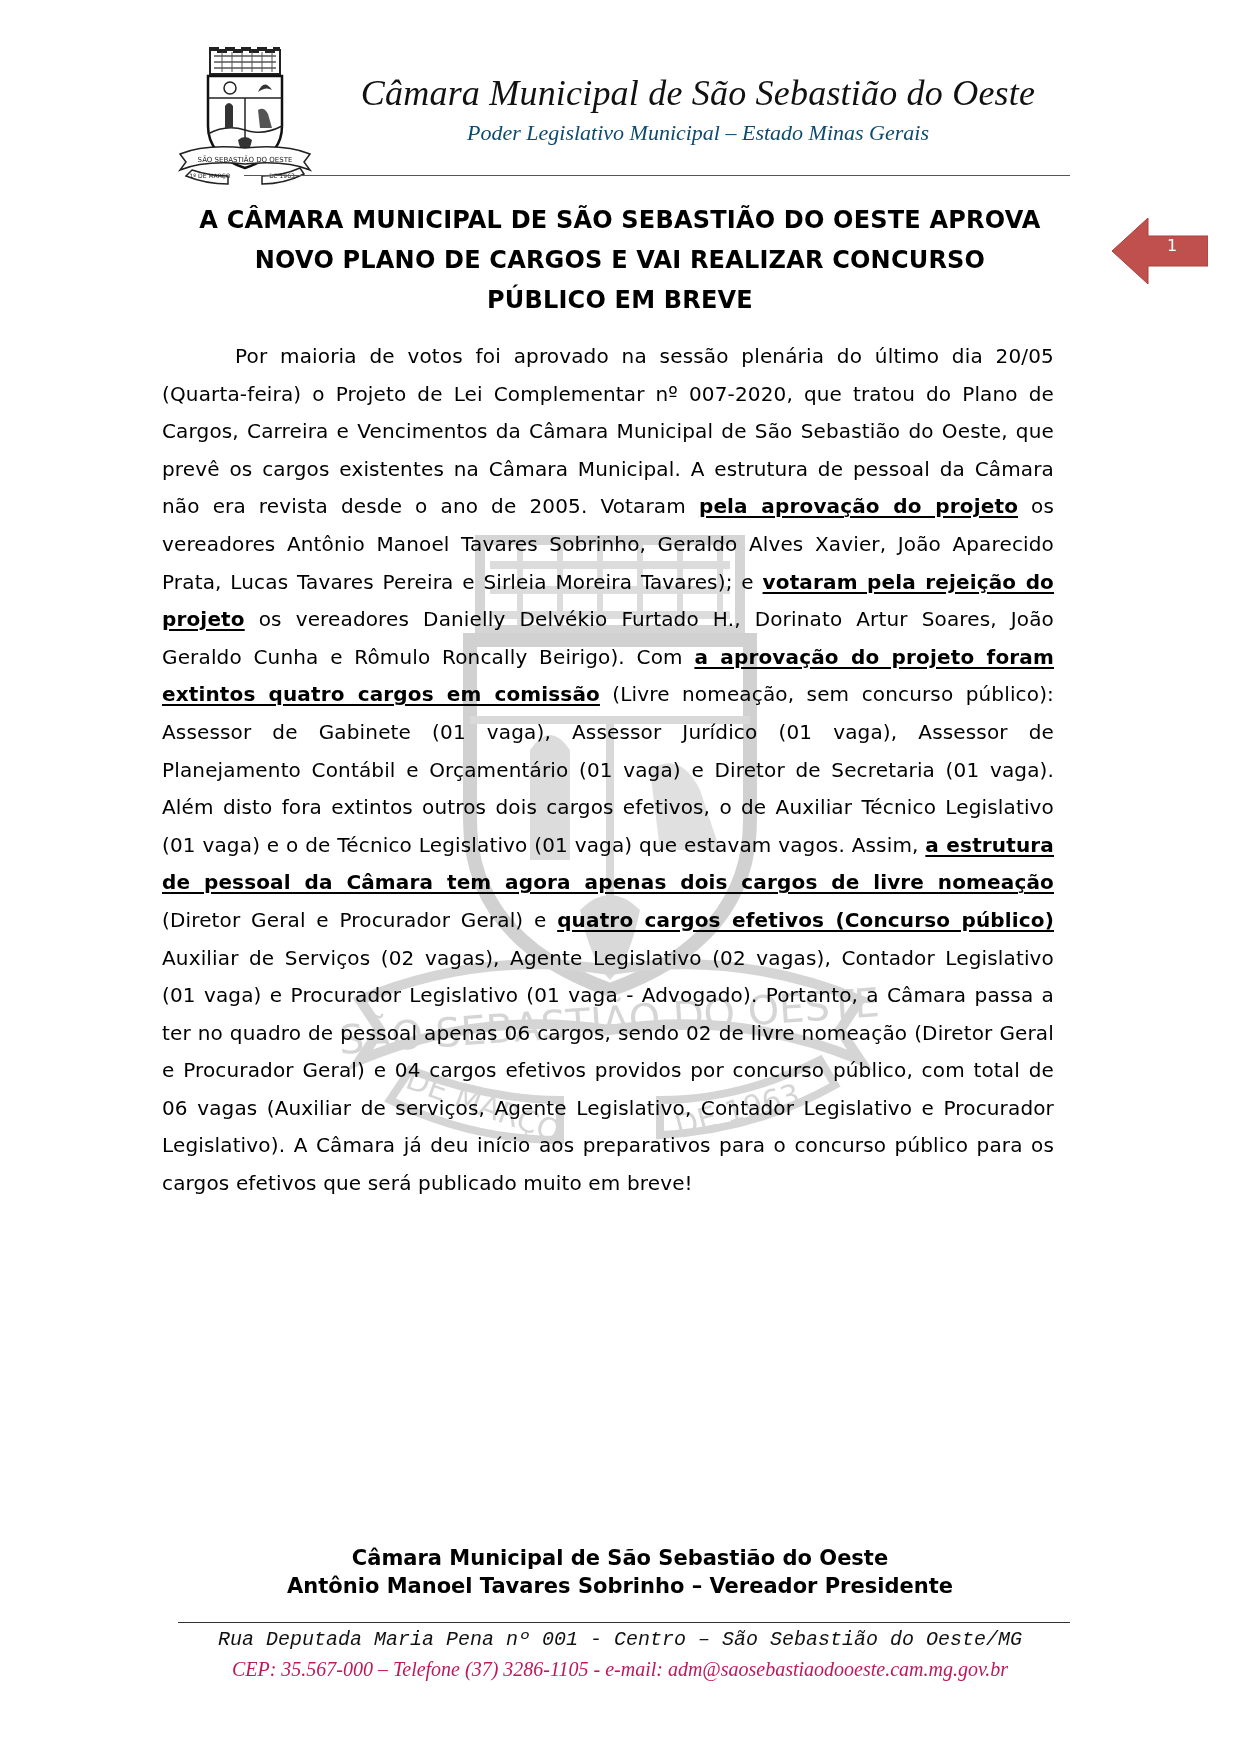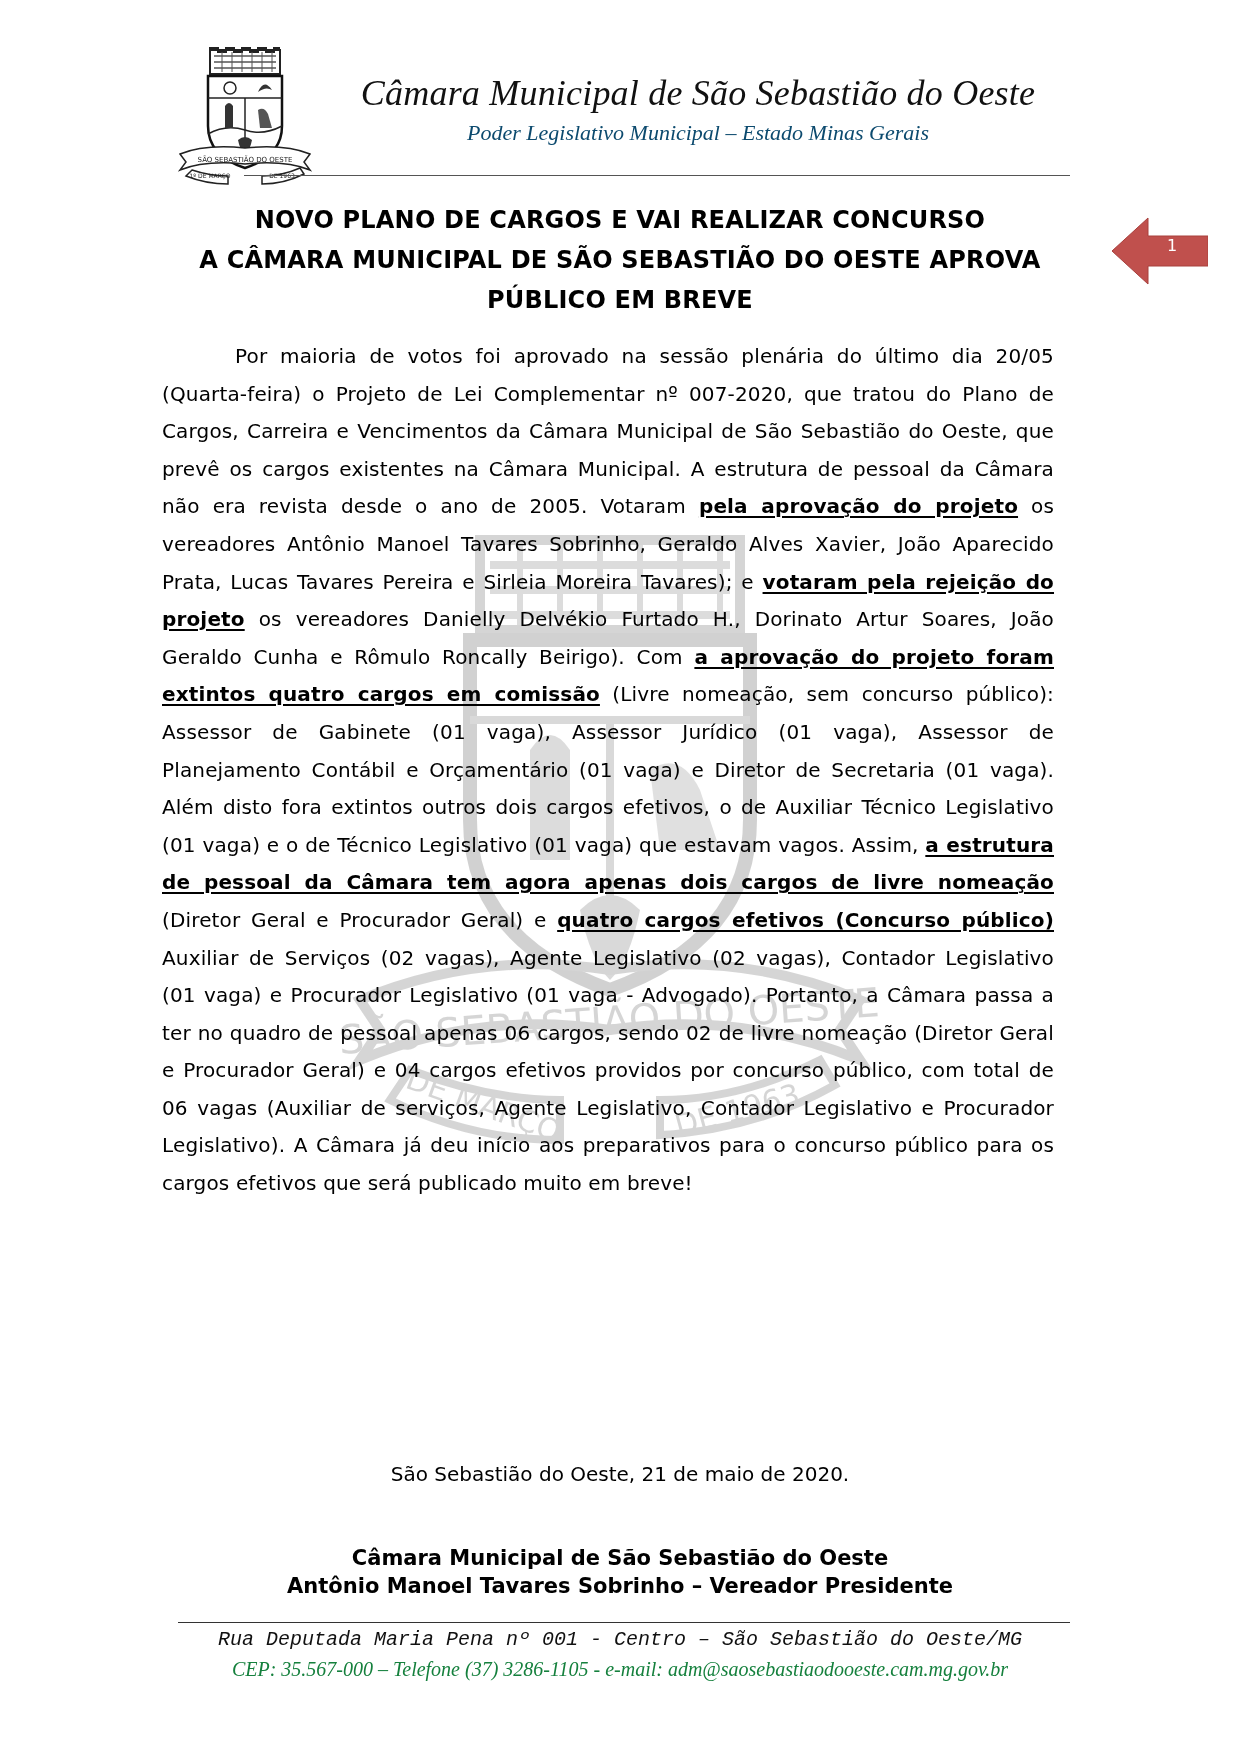--- a/index.html
+++ b/index.html
@@ -27,21 +27,21 @@
   .body .indent { display: inline-block; width: 73px; }
   .body b { font-weight: bold; text-decoration: underline; text-underline-offset: 3px; text-decoration-thickness: 2px; }
 
   .dateline { position: absolute; left: 170px; top: 1462px; width: 900px; text-align: center; font-size: 20px; }
 
   .sign1 { position: absolute; left: 170px; top: 1546px; width: 900px; text-align: center; font-weight: bold; font-size: 21px; }
   .sign2 { position: absolute; left: 170px; top: 1574px; width: 900px; text-align: center; font-weight: bold; font-size: 21px; }
 
   .foot-rule { position: absolute; left: 178px; top: 1622px; width: 892px; height: 0; border-top: 1.5px solid #333; }
   .foot1 { position: absolute; left: 170px; top: 1628px; width: 900px; text-align: center; font-family: Liberation Mono, monospace; font-style: italic; font-size: 20px; color: #111; }
-  .foot2 { position: absolute; left: 170px; top: 1658px; width: 900px; text-align: center; font-family: "Liberation Serif", serif; font-style: italic; font-size: 20px; color: #15803d; }
+  .foot2 { position: absolute; left: 170px; top: 1658px; width: 900px; text-align: center; font-family: "Liberation Serif", serif; font-style: italic; font-size: 20px; color: #be185d; }
 </style>
 </head>
 <body>
 
 <div class="page">
 
   <svg class="crest" viewBox="0 0 150 140">
 
     <rect x="40" y="4" width="70" height="24" fill="none" stroke="#222" stroke-width="2"></rect>
     <path d="M40 4 v-2 h8 v4 h8 v-4 h8 v4 h8 v-4 h8 v4 h8 v-4 h8 v4 h8 v-4 h6" fill="none" stroke="#222" stroke-width="2"></path>
@@ -87,28 +87,27 @@
     <text x="150" y="585" font-size="30" text-anchor="middle" fill="#444" font-family="DejaVu Sans, sans-serif" transform="rotate(20 150 585)">DE MARÇO</text>
     <text x="410" y="590" font-size="30" text-anchor="middle" fill="#444" font-family="DejaVu Sans, sans-serif" transform="rotate(-15 410 590)">DE 1963</text>
   </svg>
 
   <svg class="page-marker" viewBox="0 0 96 70">
     <polygon points="0,35 36,2 36,20 96,20 96,50 36,50 36,68" fill="#c0504d" stroke="#a8403d" stroke-width="1"></polygon>
   </svg>
   <div class="page-marker-num">1</div>
 
   <div class="title">
+    <div>A CÂMARA MUNICIPAL DE SÃO SEBASTIÃO DO OESTE APROVA</div>
     <div>NOVO PLANO DE CARGOS E VAI REALIZAR CONCURSO</div>
-    <div>A CÂMARA MUNICIPAL DE SÃO SEBASTIÃO DO OESTE APROVA</div>
     <div>PÚBLICO EM BREVE</div>
   </div>
 
   <div class="body"><span class="indent"></span><span>Por maioria de votos foi aprovado na sessão plenária do último dia 20/05 (Quarta-feira) o Projeto de Lei Complementar nº 007-2020, que tratou do Plano de Cargos, Carreira e Vencimentos da Câmara Municipal de São Sebastião do Oeste, que prevê os cargos existentes na Câmara Municipal. A estrutura de pessoal da Câmara não era revista desde o ano de 2005. Votaram </span><b>pela aprovação do projeto</b><span> os vereadores Antônio Manoel Tavares Sobrinho, Geraldo Alves Xavier, João Aparecido Prata, Lucas Tavares Pereira e Sirleia Moreira Tavares); e </span><b>votaram pela rejeição do projeto</b><span> os vereadores Danielly Delvékio Furtado H., Dorinato Artur Soares, João Geraldo Cunha e Rômulo Roncally Beirigo). Com </span><b>a aprovação do projeto foram extintos quatro cargos em comissão</b><span> (Livre nomeação, sem concurso público): Assessor de Gabinete (01 vaga), Assessor Jurídico (01 vaga), Assessor de Planejamento Contábil e Orçamentário (01 vaga) e Diretor de Secretaria (01 vaga). Além disto fora extintos outros dois cargos efetivos, o de Auxiliar Técnico Legislativo (01 vaga) e o de Técnico Legislativo (01 vaga) que estavam vagos. Assim, </span><b>a estrutura de pessoal da Câmara tem agora apenas dois cargos de livre nomeação</b><span> (Diretor Geral e Procurador Geral) e </span><b>quatro cargos efetivos (Concurso público)</b><span> Auxiliar de Serviços (02 vagas), Agente Legislativo (02 vagas), Contador Legislativo (01 vaga) e Procurador Legislativo (01 vaga - Advogado). Portanto, a Câmara passa a ter no quadro de pessoal apenas 06 cargos, sendo 02 de livre nomeação (Diretor Geral e Procurador Geral) e 04 cargos efetivos providos por concurso público, com total de 06 vagas (Auxiliar de serviços, Agente Legislativo, Contador Legislativo e Procurador Legislativo). A Câmara já deu início aos preparativos para o concurso público para os cargos efetivos que será publicado muito em breve!</span></div>
 
-  <div class="dateline">São Sebastião do Oeste, 21 de maio de 2020.</div>
 
   <div class="sign1">Câmara Municipal de São Sebastião do Oeste</div>
   <div class="sign2">Antônio Manoel Tavares Sobrinho – Vereador Presidente</div>
 
   <div class="foot-rule"></div>
   <div class="foot1">Rua Deputada Maria Pena nº 001 - Centro – São Sebastião do Oeste/MG</div>
   <div class="foot2">CEP: 35.567-000 – Telefone (37) 3286-1105 - e-mail: adm@saosebastiaodooeste.cam.mg.gov.br</div>
 </div>
 
 </body></html>

